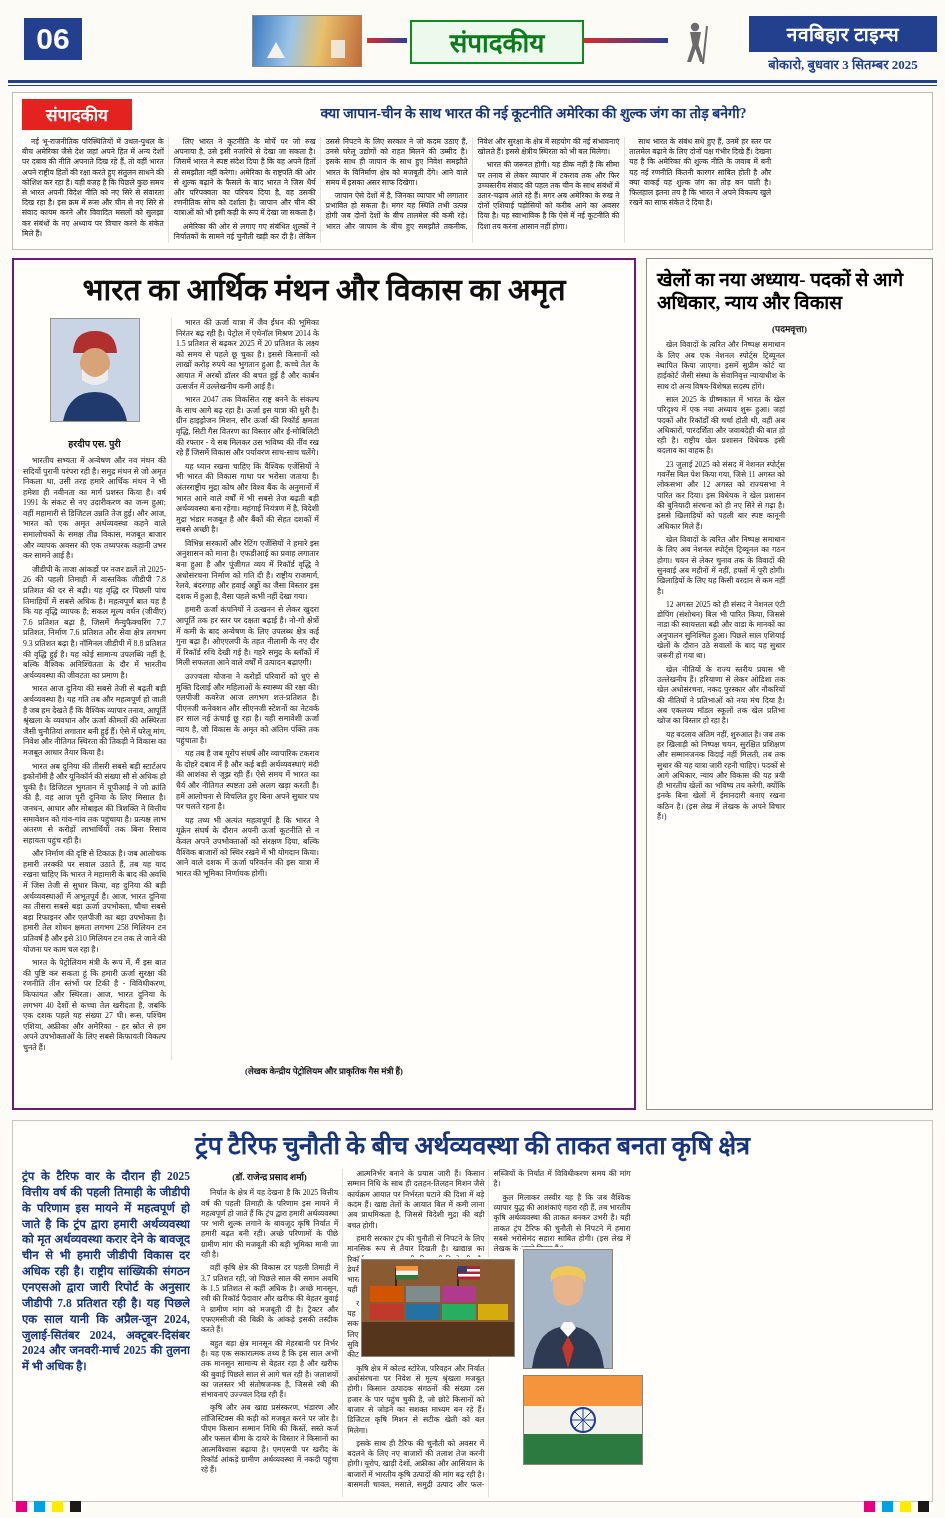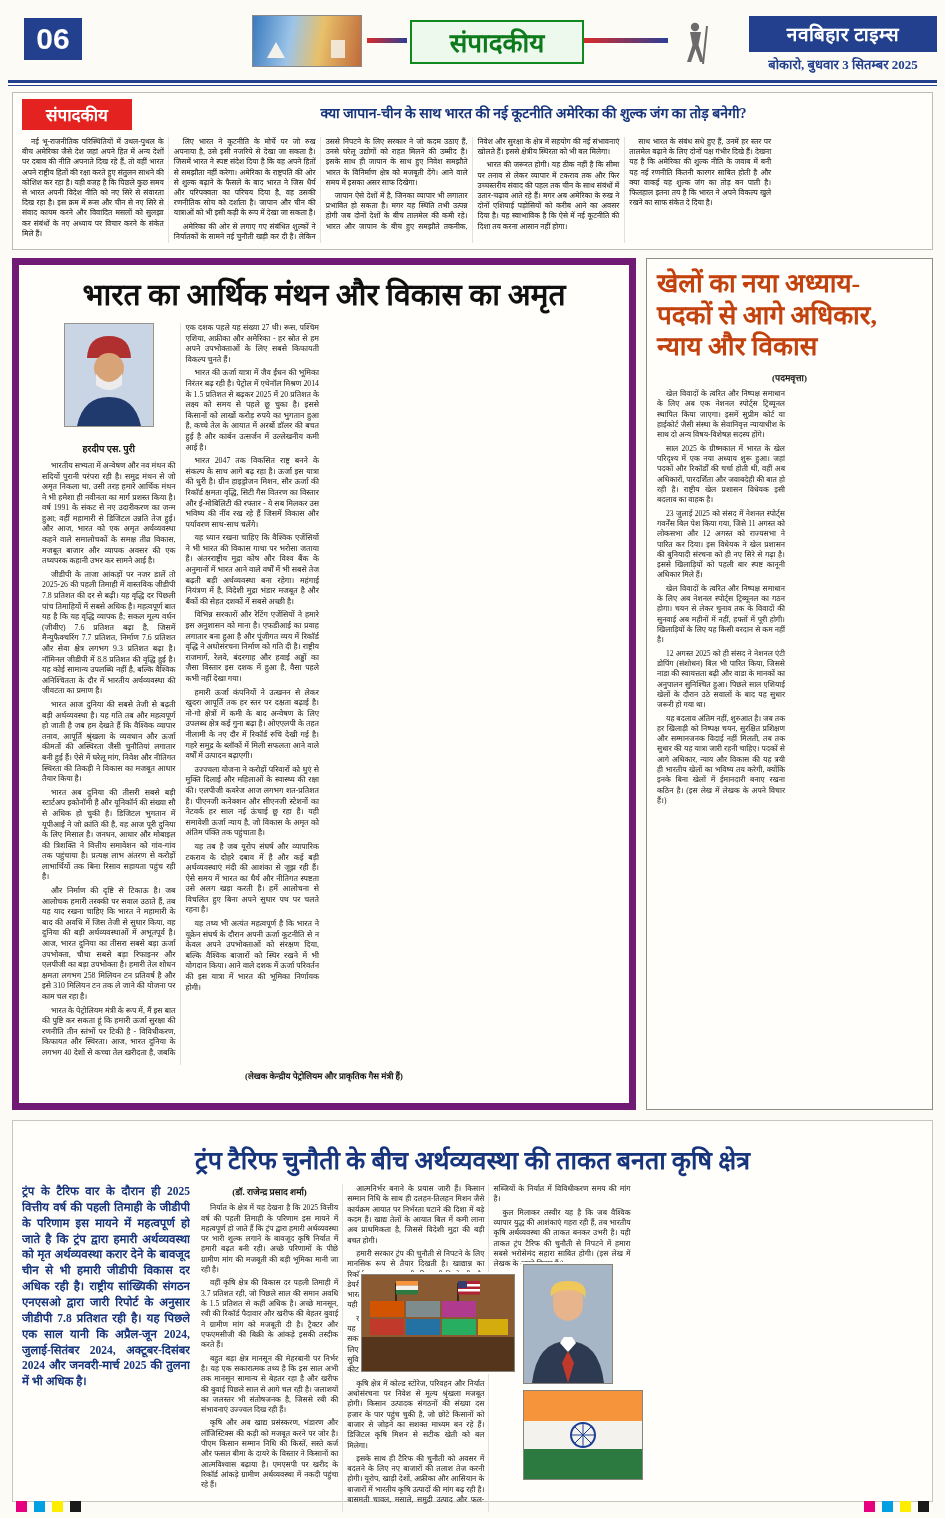--- a/index.html
+++ b/index.html
@@ -38,35 +38,35 @@
   
   .ed{position:absolute;top:92px;left:12px;right:12px;height:158px;border:1px solid #bdbbb4;
       background:#fffefb;padding:6px 9px;box-sizing:border-box;}
   .ed-top{display:flex;align-items:center;gap:12px;}
   .ed-label{background:#e42320;color:#fff;font-size:17px;font-weight:bold;padding:4px 24px;white-space:nowrap;}
   .ed-headline{flex:1;margin:0;color:#17357d;font-size:14px;text-align:center;line-height:1.15;}
   .ed-body{margin-top:7px;height:106px;column-count:6;font-size:7.5px;}
 
   
   .mid{position:absolute;top:258px;left:12px;right:12px;height:852px;display:flex;gap:10px;}
-  .econ{flex:1;border:7px solid #701a75;background:#fffefb;padding:6px 23px;box-sizing:border-box;}
+  .econ{flex:1;border:2px solid #701a75;background:#fffefb;padding:6px 9px;box-sizing:border-box;}
   .econ h2{margin:2px 0 9px;text-align:center;font-size:30px;color:#101010;}
   .econ-body{height:742px;column-count:4;}
   .author{margin:0 0 5px;width:100%;break-inside:avoid;}
   .author-photo{width:88px;height:102px;margin:0 auto;border:1px solid #98948c;display:block;}
   .author figcaption{text-align:center;font-weight:bold;font-size:9.5px;margin-top:16px;}
   .econ-foot{text-align:center;font-weight:bold;font-size:8.6px;margin-top:5px;}
 
   .sports{flex:0 0 287px;border:1px solid #8f8d86;background:#fffefb;padding:9px 10px;box-sizing:border-box;}
-  .sports h2{margin:0 0 8px;font-size:26px;line-height:1.22;color:#c2410c;}
+  .sports h2{margin:0 0 8px;font-size:19px;line-height:1.22;color:#000000;}
   .sports-body{height:672px;column-count:2;column-gap:9px;font-size:7.6px;}
 
   
   .agri{position:absolute;top:1120px;left:12px;right:12px;height:382px;border:1px solid #c7c5be;
-        background:#fffefb;padding:19px 9px;box-sizing:border-box;}
+        background:#fffefb;padding:4px 9px;box-sizing:border-box;}
   .agri h2{margin:2px 0 8px;text-align:center;font-size:25px;color:#17357d;}
   .agri-grid{display:flex;gap:11px;height:328px;}
   .agri-intro{flex:0 0 168px;font-size:11.5px;font-weight:bold;color:#17357d;line-height:1.38;
               text-align:justify;overflow:hidden;}
   .agri-main{flex:1;position:relative;}
   .agri-cols{height:328px;column-count:5;column-gap:9px;font-size:7.6px;}
   .photo{position:absolute;border:1px solid #88847c;background:#ddd;box-shadow:0 0 0 2px #fffefb;}
   .ph-containers{left:160px;top:90px;width:152px;height:96px;}
   .ph-trump{left:322px;top:80px;width:88px;height:118px;}
   .ph-flag{left:322px;top:206px;width:118px;height:88px;}
@@ -155,20 +155,21 @@
 
     <aside class="sports">
       <h2>खेलों का नया अध्याय- पदकों से आगे अधिकार, न्याय और विकास</h2>
       <div class="byline">(पदमवृत्ता)</div>
       <div class="sports-body cols">
           <p>खेल विवादों के त्वरित और निष्पक्ष समाधान के लिए अब एक नेशनल स्पोर्ट्स ट्रिब्यूनल स्थापित किया जाएगा। इसमें सुप्रीम कोर्ट या हाईकोर्ट जैसी संस्था के सेवानिवृत्त न्यायाधीश के साथ दो अन्य विषय-विशेषज्ञ सदस्य होंगे।</p>
           <p>साल 2025 के ग्रीष्मकाल में भारत के खेल परिदृश्य में एक नया अध्याय शुरू हुआ। जहां पदकों और रिकॉर्डों की चर्चा होती थी, वहीं अब अधिकारों, पारदर्शिता और जवाबदेही की बात हो रही है। राष्ट्रीय खेल प्रशासन विधेयक इसी बदलाव का वाहक है।</p>
           <p>23 जुलाई 2025 को संसद में नेशनल स्पोर्ट्स गवर्नेंस बिल पेश किया गया, जिसे 11 अगस्त को लोकसभा और 12 अगस्त को राज्यसभा ने पारित कर दिया। इस विधेयक ने खेल प्रशासन की बुनियादी संरचना को ही नए सिरे से गढ़ा है। इससे खिलाड़ियों को पहली बार स्पष्ट कानूनी अधिकार मिले हैं।</p>
           <p>खेल विवादों के त्वरित और निष्पक्ष समाधान के लिए अब नेशनल स्पोर्ट्स ट्रिब्यूनल का गठन होगा। चयन से लेकर चुनाव तक के विवादों की सुनवाई अब महीनों में नहीं, हफ्तों में पूरी होगी। खिलाड़ियों के लिए यह किसी वरदान से कम नहीं है।</p>
           <p>12 अगस्त 2025 को ही संसद ने नेशनल एंटी डोपिंग (संशोधन) बिल भी पारित किया, जिससे नाडा की स्वायत्तता बढ़ी और वाडा के मानकों का अनुपालन सुनिश्चित हुआ। पिछले साल एशियाई खेलों के दौरान उठे सवालों के बाद यह सुधार जरूरी हो गया था।</p>
+          <p>खेल नीतियों के राज्य स्तरीय प्रयास भी उल्लेखनीय हैं। हरियाणा से लेकर ओडिशा तक खेल अधोसंरचना, नकद पुरस्कार और नौकरियों की नीतियों ने प्रतिभाओं को नया मंच दिया है। अब एकलव्य मॉडल स्कूलों तक खेल प्रतिभा खोज का विस्तार हो रहा है।</p>
           <p>यह बदलाव अंतिम नहीं, शुरुआत है। जब तक हर खिलाड़ी को निष्पक्ष चयन, सुरक्षित प्रशिक्षण और सम्मानजनक विदाई नहीं मिलती, तब तक सुधार की यह यात्रा जारी रहनी चाहिए। पदकों से आगे अधिकार, न्याय और विकास की यह त्रयी ही भारतीय खेलों का भविष्य तय करेगी, क्योंकि इनके बिना खेलों में ईमानदारी बनाए रखना कठिन है। (इस लेख में लेखक के अपने विचार हैं।)</p>
         </div>
     </aside>
 
   </div>
 
   <section class="agri">
     <h2>ट्रंप टैरिफ चुनौती के बीच अर्थव्यवस्था की ताकत बनता कृषि क्षेत्र</h2>
     <div class="agri-grid">
       <div class="agri-intro">ट्रंप के टैरिफ वार के दौरान ही 2025 वित्तीय वर्ष की पहली तिमाही के जीडीपी के परिणाम इस मायने में महत्वपूर्ण हो जाते है कि ट्रंप द्वारा हमारी अर्थव्यवस्था को मृत अर्थव्यवस्था करार देने के बावजूद चीन से भी हमारी जीडीपी विकास दर अधिक रही है। राष्ट्रीय सांख्यिकी संगठन एनएसओ द्वारा जारी रिपोर्ट के अनुसार जीडीपी 7.8 प्रतिशत रही है। यह पिछले एक साल यानी कि अप्रैल-जून 2024, जुलाई-सितंबर 2024, अक्टूबर-दिसंबर 2024 और जनवरी-मार्च 2025 की तुलना में भी अधिक है।</div>

